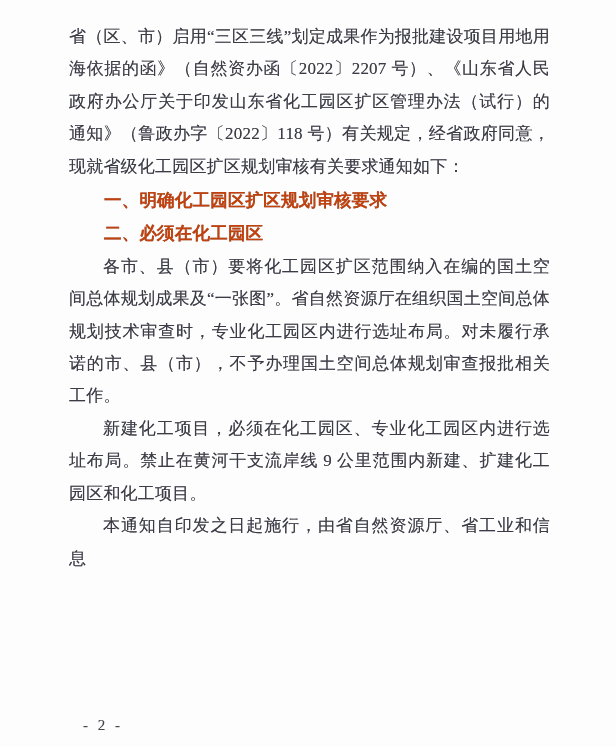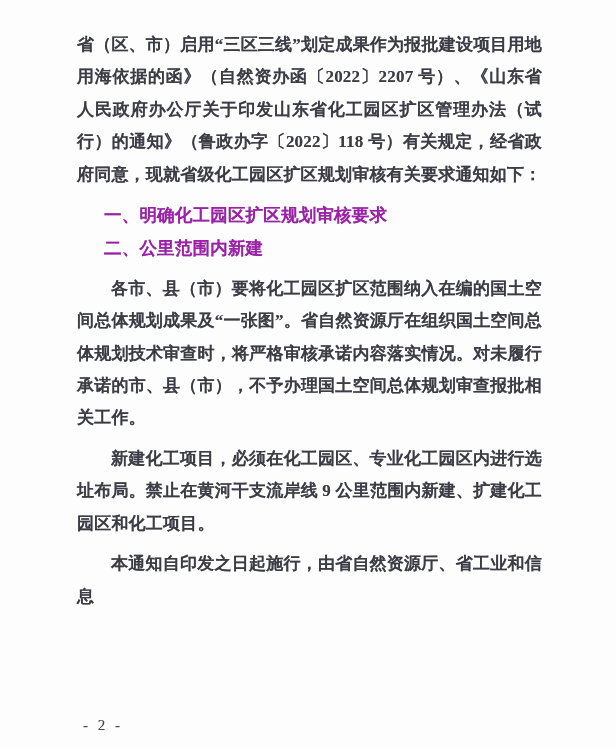--- a/index.html
+++ b/index.html
@@ -17,41 +17,41 @@
     color: #3c3c46;
   }
   .content {
     position: absolute;
     left: 69px;
     top: 21px;
     width: 481px;
   }
   .content p,
   .content h2 {
-    margin: 8px;
+    margin: 0;
     padding: 0;
     font-size: 17px;
     line-height: 32.4px;
-    font-weight: 700;
+    font-weight: 400;
     text-align: justify;
     text-justify: inter-character;
     letter-spacing: 0.2px;
     text-shadow: 0 0 0.5px rgba(62, 62, 74, 0.55);
   }
   .content p.body-para {
     text-indent: 2em;
   }
   .content p.body-continuation {
     text-indent: 0;
   }
   .content h2.section-heading {
     font-family: "Liberation Sans", "DejaVu Sans", sans-serif;
     font-weight: 700;
     font-size: 17.5px;
-    color: #a21caf;
+    color: #c2410c;
     text-indent: 2em;
     text-align: left;
     margin: 1px 0;
     text-shadow: 0 0 0.4px rgba(43, 43, 49, 0.5);
   }
   .page-number {
     position: absolute;
     left: 83px;
     bottom: 13px;
     font-size: 15px;
@@ -61,19 +61,19 @@
     text-shadow: 0 0 0.5px rgba(70, 70, 78, 0.5);
   }
 </style>
 </head>
 <body>
 
 <div class="page">
   <div class="content">
     <p class="body-continuation">省（区、市）启用“三区三线”划定成果作为报批建设项目用地用海依据的函》（自然资办函〔2022〕2207 号）、《山东省人民政府办公厅关于印发山东省化工园区扩区管理办法（试行）的通知》（鲁政办字〔2022〕118 号）有关规定，经省政府同意，现就省级化工园区扩区规划审核有关要求通知如下：</p>
     <h2 class="section-heading">一、明确化工园区扩区规划审核要求</h2>
-    <h2 class="section-heading">二、公里范围内新建</h2>
-    <p class="body-para">各市、县（市）要将化工园区扩区范围纳入在编的国土空间总体规划成果及“一张图”。省自然资源厅在组织国土空间总体规划技术审查时，将严格审核承诺内容落实情况。对未履行承诺的市、县（市），不予办理国土空间总体规划审查报批相关工作。</p>
+    <h2 class="section-heading">二、必须在化工园区</h2>
+    <p class="body-para">各市、县（市）要将化工园区扩区范围纳入在编的国土空间总体规划成果及“一张图”。省自然资源厅在组织国土空间总体规划技术审查时，专业化工园区内进行选址布局。对未履行承诺的市、县（市），不予办理国土空间总体规划审查报批相关工作。</p>
     <p class="body-para">新建化工项目，必须在化工园区、专业化工园区内进行选址布局。禁止在黄河干支流岸线 9 公里范围内新建、扩建化工园区和化工项目。</p>
     <p class="body-para">本通知自印发之日起施行，由省自然资源厅、省工业和信息</p>
   </div>
   <div class="page-number">- 2 -</div>
 </div>
 
 </body></html>

